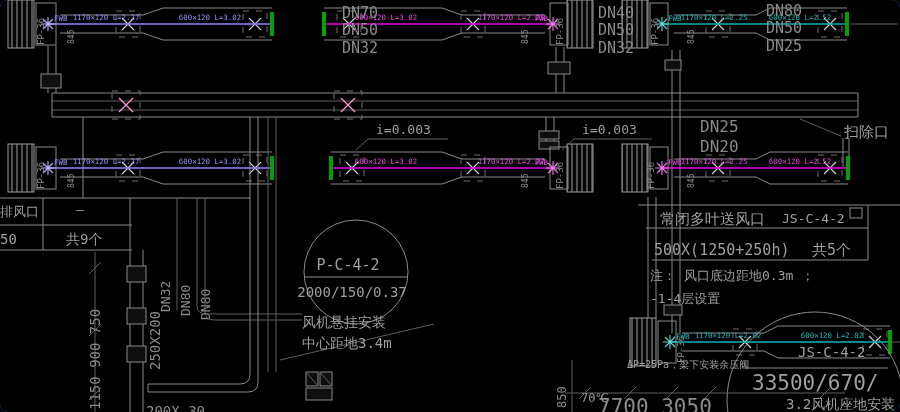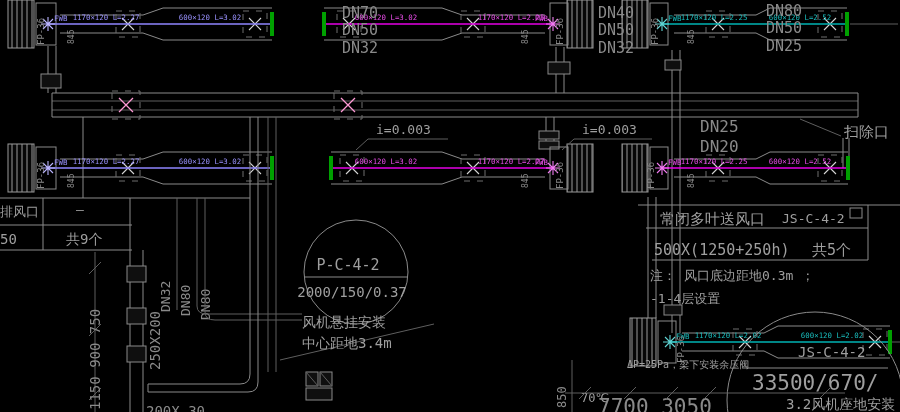--- a/index.html
+++ b/index.html
@@ -1,16 +1,16 @@
 <!DOCTYPE html>
 <html><head>
 <meta charset="utf-8">
 <style>
   html,body{margin:0;padding:0;background:#000;}
-  .stage{position:relative;width:900px;height:412px;background:#3b82f6;overflow:hidden;}
+  .stage{position:relative;width:900px;height:412px;background:#3b82f6;overflow:hidden;border-radius:8px;}
   svg{display:block;}
   svg text{font-family:"DejaVu Sans Mono","DejaVu Sans",monospace;}
   .ln{stroke:#8a8a8a;stroke-width:1;fill:none;}
   .lnthin{stroke:#5e5e5e;stroke-width:1;fill:none;}
   .brk{stroke:#6f6f6f;fill:none;stroke-width:1;stroke-dasharray:6 7;}
   .box{stroke:#8a8a8a;fill:#0f0f0f;stroke-width:1;}
   .grille{fill:url(#gr);stroke:#9a9a9a;stroke-width:1;}
   .cl-purple{stroke:#8f86ff;stroke-width:1.4;}
   .cl-magenta{stroke:#e600e6;stroke-width:1.4;}
   .cl-cyan{stroke:#00b3b3;stroke-width:1.4;}

